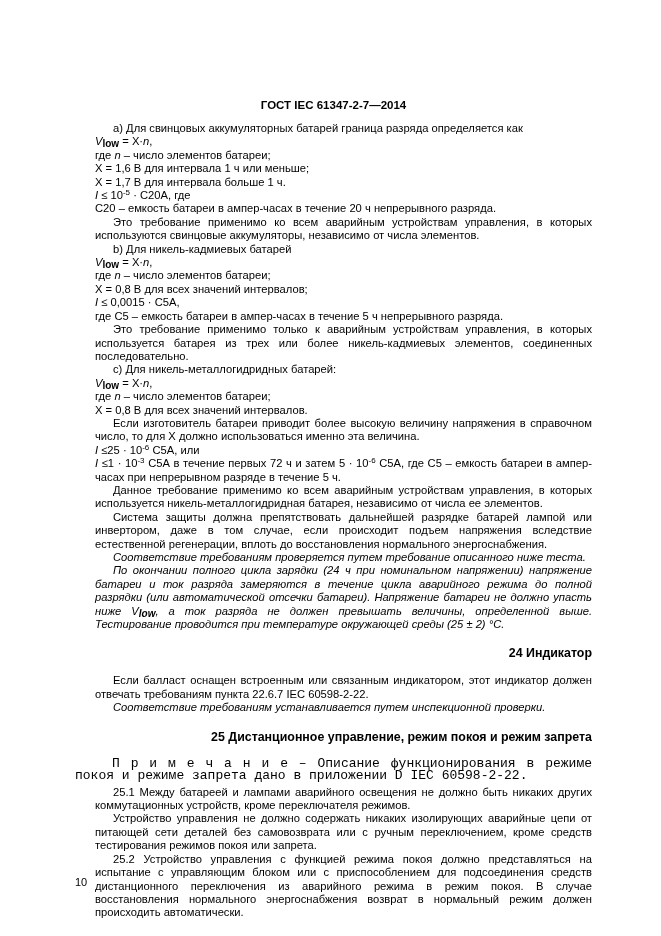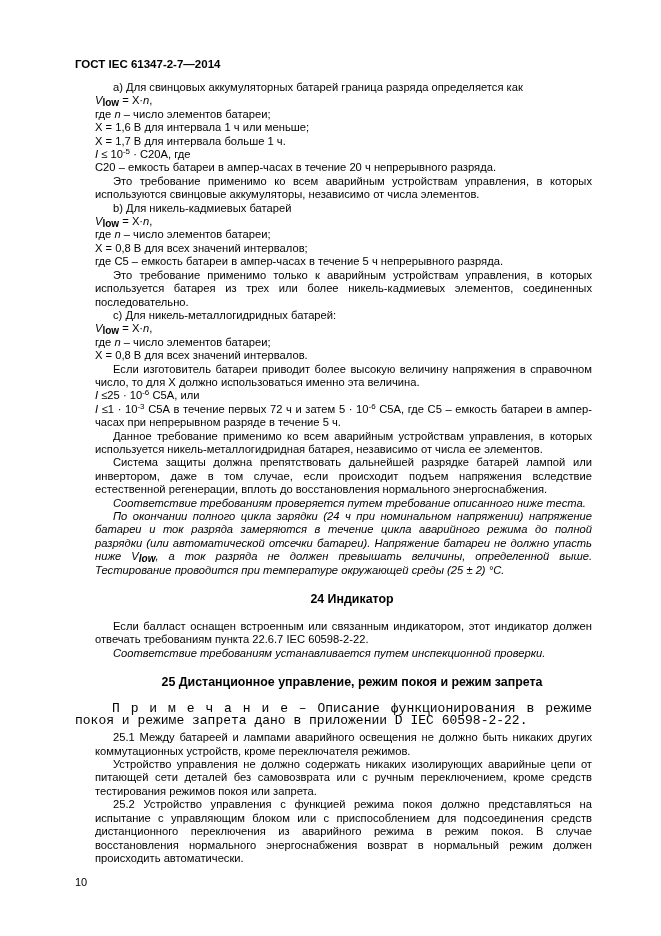--- a/index.html
+++ b/index.html
@@ -16,36 +16,37 @@
     position: absolute;
     left: 75px;
     top: 58px;
     width: 517px;
   }
   .doc-header {
     font-weight: bold;
     font-size: 11.5px;
     line-height: 13px;
     margin-bottom: 10px;
-    text-align: left;
+    text-align: center;
+    margin-top: 41px;
   }
   .para {
     font-size: 11.2px;
     line-height: 13.4px;
     text-align: justify;
     margin-left: 20px;
   }
   .para.indent { text-indent: 18px; }
   .para.italic { font-style: italic; }
   .para.heading {
     font-weight: bold;
     font-size: 12.4px;
     line-height: 15px;
     margin: 15px 0 13px 0;
-    text-align: center;
+    text-align: right;
     text-indent: 37px;
   }
   .para.note {
     font-size: 13px;
     line-height: 12px;
     margin: 2px 0 4px 0;
     font-family: Liberation Mono, monospace;
   }
   .para.note.indent { text-indent: 37px; }
   sub {
@@ -77,20 +78,21 @@
       <div class="para body">где <i>n</i> – число элементов батареи;</div>
       <div class="para body">X = 1,6 В для интервала 1 ч или меньше;</div>
       <div class="para body">X = 1,7 В для интервала больше 1 ч.</div>
       <div class="para body"><i>I</i> ≤ 10<sup>-5</sup> · С20А, где</div>
       <div class="para body">С20 – емкость батареи в ампер-часах в течение 20 ч непрерывного разряда.</div>
       <div class="para body indent">Это требование применимо ко всем аварийным устройствам управления, в которых используются свинцовые аккумуляторы, независимо от числа элементов.</div>
       <div class="para body indent">b) Для никель-кадмиевых батарей</div>
       <div class="para body"><i>V</i><sub>low</sub> = X·<i>n</i>,</div>
       <div class="para body">где <i>n</i> – число элементов батареи;</div>
       <div class="para body">X = 0,8 В для всех значений интервалов;</div>
+      <div class="para body"><i>I</i> ≤ 0,0015 · С5А,</div>
       <div class="para body">где С5 – емкость батареи в ампер-часах в течение 5 ч непрерывного разряда.</div>
       <div class="para body indent">Это требование применимо только к аварийным устройствам управления, в которых используется батарея из трех или более никель-кадмиевых элементов, соединенных последовательно.</div>
       <div class="para body indent">c) Для никель-металлогидридных батарей:</div>
       <div class="para body"><i>V</i><sub>low</sub> = X·<i>n</i>,</div>
       <div class="para body">где <i>n</i> – число элементов батареи;</div>
       <div class="para body">X = 0,8 В для всех значений интервалов.</div>
       <div class="para body indent">Если изготовитель батареи приводит более высокую величину напряжения в справочном число, то для X должно использоваться именно эта величина.</div>
       <div class="para body"><i>I</i> ≤25 · 10<sup>-6</sup> С5А, или</div>
       <div class="para body"><i>I</i> ≤1 · 10<sup>-3</sup> С5А в течение первых 72 ч и затем 5 · 10<sup>-6</sup> С5А, где С5 – емкость батареи в ампер-часах при непрерывном разряде в течение 5 ч.</div>
       <div class="para body indent">Данное требование применимо ко всем аварийным устройствам управления, в которых используется никель-металлогидридная батарея, независимо от числа ее элементов.</div>

